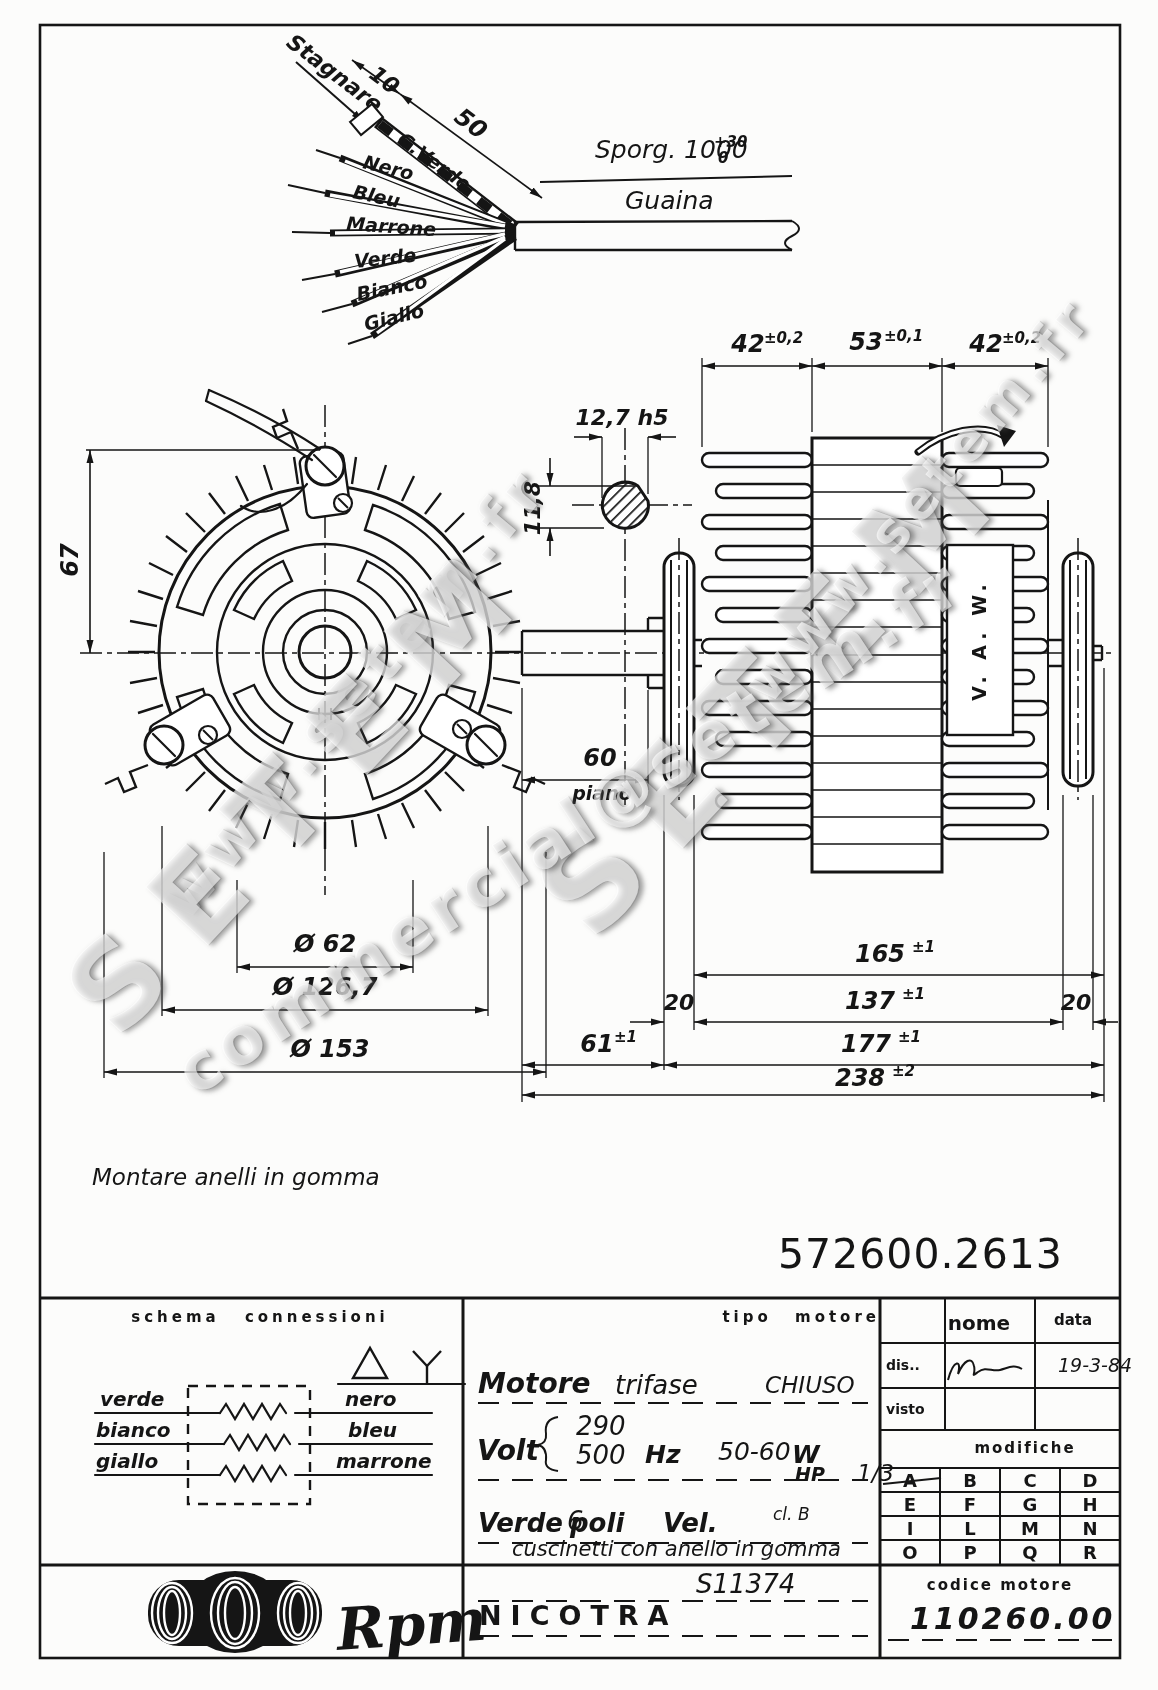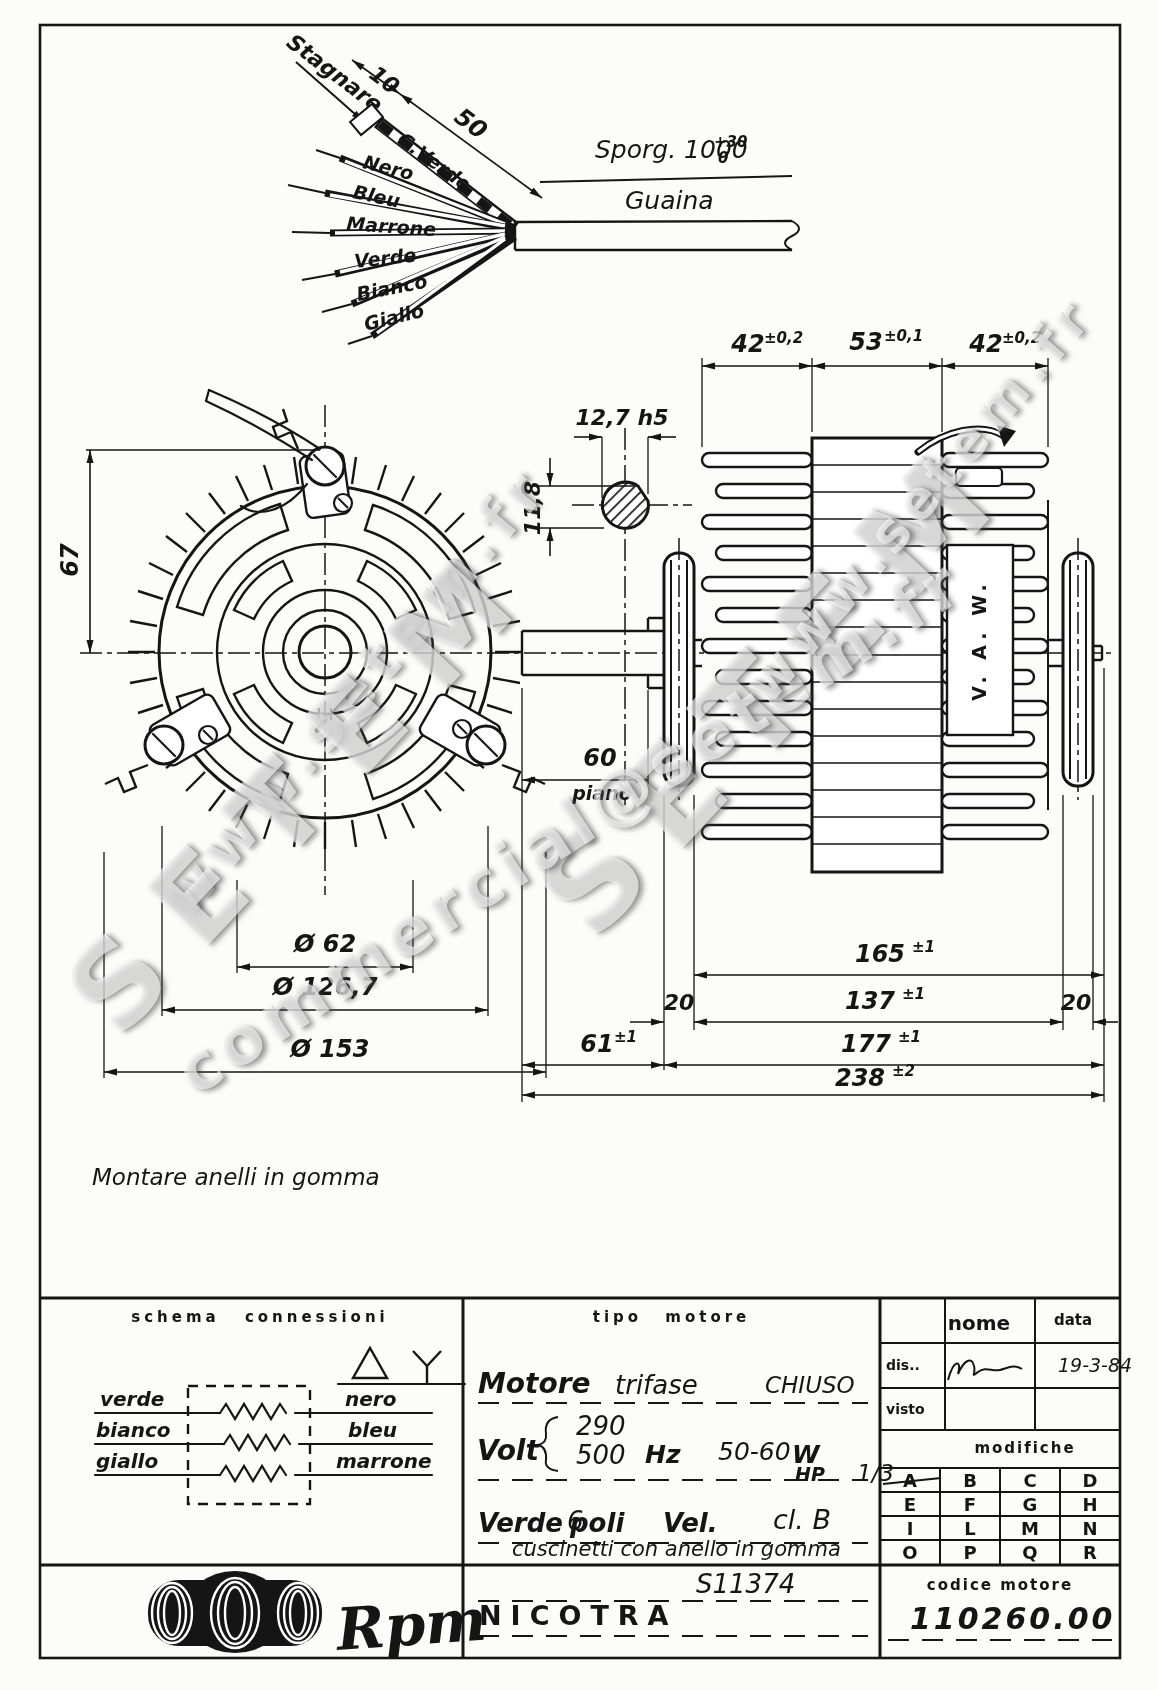--- a/index.html
+++ b/index.html
@@ -417,46 +417,47 @@
   </g>
 </svg>
 
 <div class="wm" style="left:170px;top:875px;font-size:60px;letter-spacing:8px;transform:rotate(-50deg);">www.setem.fr</div>
 <div class="wm" style="left:88px;top:945px;font-size:118px;letter-spacing:36px;transform:rotate(-47deg);">SETEM</div>
 <div class="wm" style="left:560px;top:840px;font-size:128px;letter-spacing:28px;transform:rotate(-47deg);">SETEM</div>
 <div class="wm" style="left:183px;top:1040px;font-size:66px;letter-spacing:6px;transform:rotate(-33deg);">commercial@setem.fr</div>
 <div class="wm" style="left:755px;top:663px;font-size:54px;letter-spacing:7px;transform:rotate(-50deg);">www.setem.fr</div>
 
 <div class="txt hand" style="left:72px;top:1166px;font-size:23px;">Montare anelli  in gomma</div>
+<div class="txt" style="left:778px;top:1234px;font-size:41px;letter-spacing:1px;">572600.2613</div>
 
 <div class="txt b ctr" style="left:40px;width:440px;top:1310px;font-size:15px;letter-spacing:4px;word-spacing:16px;">schema connessioni</div>
 <div class="txt bi" style="left:100px;top:1389px;font-size:20px;">verde</div>
 <div class="txt bi" style="left:345px;top:1389px;font-size:20px;">nero</div>
 <div class="txt bi" style="left:96px;top:1420px;font-size:20px;">bianco</div>
 <div class="txt bi" style="left:348px;top:1420px;font-size:20px;">bleu</div>
 <div class="txt bi" style="left:96px;top:1451px;font-size:20px;">giallo</div>
 <div class="txt bi" style="left:336px;top:1451px;font-size:20px;">marrone</div>
 
-<div class="txt b ctr" style="left:463px;width:417px;top:1310px;font-size:15px;letter-spacing:4px;word-spacing:14px;">tipo motore</div>
+<div class="txt b ctr" style="left:463px;width:417px;top:1310px;font-size:15px;letter-spacing:4px;word-spacing:14px;text-align:right;">tipo motore</div>
 <div class="txt bi" style="left:478px;top:1370px;font-size:28px;">Motore</div>
 <div class="txt hand" style="left:595px;top:1372px;font-size:26px;">trifase</div>
 <div class="txt hand" style="left:745px;top:1374px;font-size:23px;">CHIUSO</div>
 <div class="txt hand" style="left:556px;top:1413px;font-size:26px;">290</div>
 <div class="txt bi" style="left:477px;top:1437px;font-size:28px;">Volt</div>
 <div class="txt hand" style="left:556px;top:1442px;font-size:26px;">500</div>
 <div class="txt bi" style="left:645px;top:1442px;font-size:25px;">Hz</div>
 <div class="txt hand" style="left:698px;top:1439px;font-size:25px;">50-60</div>
 <div class="txt bi" style="left:792px;top:1442px;font-size:25px;">W</div>
 <div class="txt bi" style="left:795px;top:1465px;font-size:19px;font-style:italic;">HP</div>
 <div class="txt hand" style="left:837px;top:1462px;font-size:23px;">1/3</div>
 <div class="txt bi" style="left:478px;top:1510px;font-size:26px;">Verde</div>
 <div class="txt hand" style="left:547px;top:1508px;font-size:26px;">6</div>
 <div class="txt bi" style="left:570px;top:1510px;font-size:26px;">poli</div>
 <div class="txt bi" style="left:663px;top:1510px;font-size:26px;text-align:right;">Vel.</div>
-<div class="txt hand" style="left:753px;top:1506px;font-size:27px;">cl. B</div>
+<div class="txt hand" style="left:753px;top:1506px;font-size:17px;">cl. B</div>
 <div class="txt hand" style="left:492px;top:1539px;font-size:21px;">cuscinetti con anello in gomma</div>
 <div class="txt hand" style="left:676px;top:1571px;font-size:26px;">S11374</div>
 <div class="txt b" style="left:479px;top:1602px;font-size:27px;letter-spacing:9px;">NICOTRA</div>
 
 <div class="txt b ctr" style="left:945px;width:68px;top:1313px;font-size:20px;">nome</div>
 <div class="txt b ctr" style="left:1035px;width:76px;top:1313px;font-size:15px;">data</div>
 <div class="txt b" style="left:886px;top:1358px;font-size:14px;">dis..</div>
 <div class="txt hand" style="left:1038px;top:1356px;font-size:19px;">19-3-84</div>
 <div class="txt b" style="left:886px;top:1402px;font-size:14px;">visto</div>
 <div class="txt b ctr" style="left:880px;width:290px;top:1441px;font-size:15px;letter-spacing:2px;">modifiche</div>

